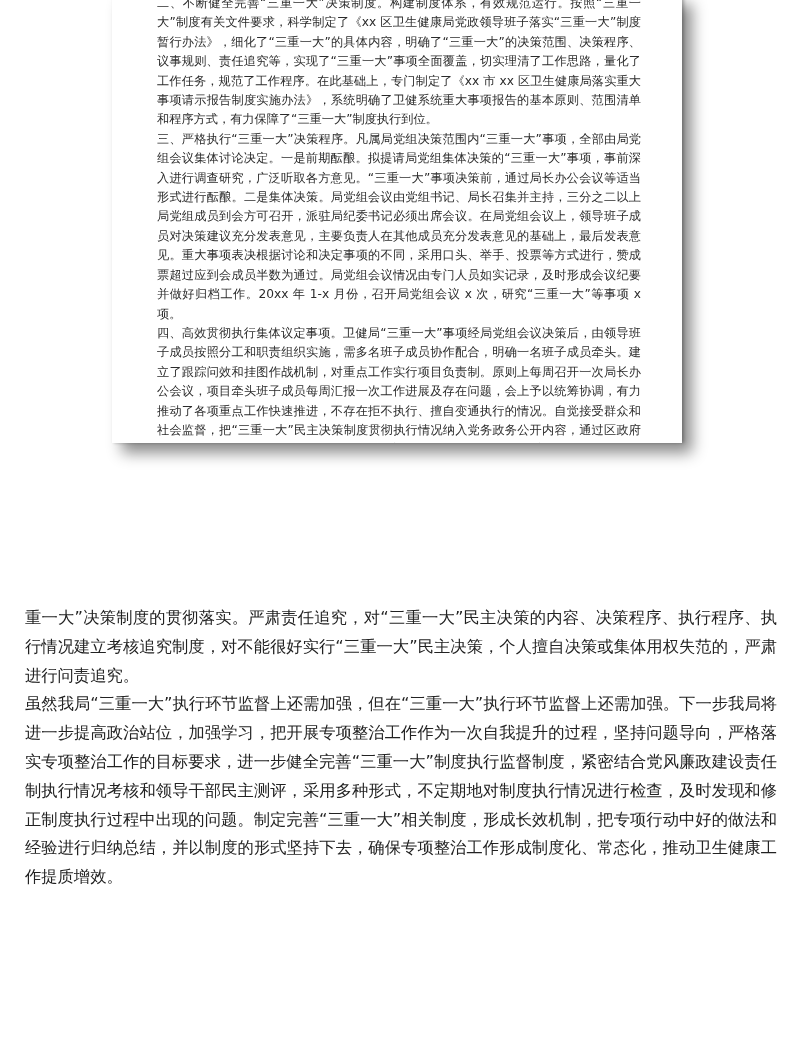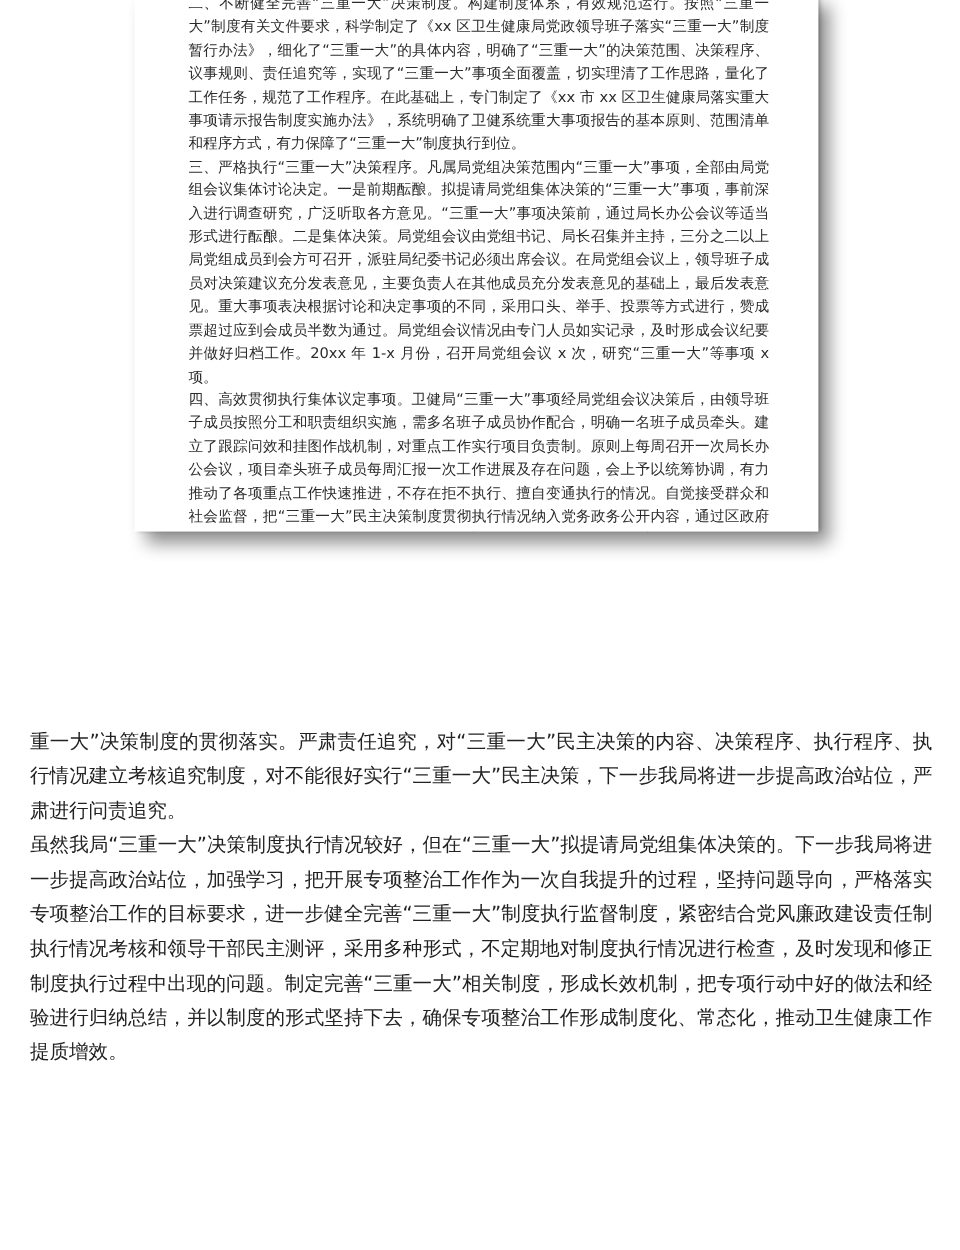--- a/index.html
+++ b/index.html
@@ -61,15 +61,15 @@
 <div class="page-card">
   <div class="page-text">
     <p>二、不断健全完善“三重一大”决策制度。构建制度体系，有效规范运行。按照“三重一大”制度有关文件要求，科学制定了《xx 区卫生健康局党政领导班子落实“三重一大”制度暂行办法》，细化了“三重一大”的具体内容，明确了“三重一大”的决策范围、决策程序、议事规则、责任追究等，实现了“三重一大”事项全面覆盖，切实理清了工作思路，量化了工作任务，规范了工作程序。在此基础上，专门制定了《xx 市 xx 区卫生健康局落实重大事项请示报告制度实施办法》，系统明确了卫健系统重大事项报告的基本原则、范围清单和程序方式，有力保障了“三重一大”制度执行到位。</p>
     <p>三、严格执行“三重一大”决策程序。凡属局党组决策范围内“三重一大”事项，全部由局党组会议集体讨论决定。一是前期酝酿。拟提请局党组集体决策的“三重一大”事项，事前深入进行调查研究，广泛听取各方意见。“三重一大”事项决策前，通过局长办公会议等适当形式进行酝酿。二是集体决策。局党组会议由党组书记、局长召集并主持，三分之二以上局党组成员到会方可召开，派驻局纪委书记必须出席会议。在局党组会议上，领导班子成员对决策建议充分发表意见，主要负责人在其他成员充分发表意见的基础上，最后发表意见。重大事项表决根据讨论和决定事项的不同，采用口头、举手、投票等方式进行，赞成票超过应到会成员半数为通过。局党组会议情况由专门人员如实记录，及时形成会议纪要并做好归档工作。20xx 年 1-x 月份，召开局党组会议 x 次，研究“三重一大”等事项 x 项。</p>
     <p>四、高效贯彻执行集体议定事项。卫健局“三重一大”事项经局党组会议决策后，由领导班子成员按照分工和职责组织实施，需多名班子成员协作配合，明确一名班子成员牵头。建立了跟踪问效和挂图作战机制，对重点工作实行项目负责制。原则上每周召开一次局长办公会议，项目牵头班子成员每周汇报一次工作进展及存在问题，会上予以统筹协调，有力推动了各项重点工作快速推进，不存在拒不执行、擅自变通执行的情况。自觉接受群众和社会监督，把“三重一大”民主决策制度贯彻执行情况纳入党务政务公开内容，通过区政府网站等多种形式及时公开，把群众的认可程度作为评价决策是否正确的主要依据。</p>
 
   </div>
 </div>
 
 <div class="lower-text">
-  <p>重一大”决策制度的贯彻落实。严肃责任追究，对“三重一大”民主决策的内容、决策程序、执行程序、执行情况建立考核追究制度，对不能很好实行“三重一大”民主决策，下一步我局将进一步提高政治站位，严肃进行问责追究。</p>
-  <p>虽然我局“三重一大”决策制度执行情况较好，但在“三重一大”拟提请局党组集体决策的。下一步我局将进一步提高政治站位，加强学习，把开展专项整治工作作为一次自我提升的过程，坚持问题导向，严格落实专项整治工作的目标要求，进一步健全完善“三重一大”制度执行监督制度，紧密结合党风廉政建设责任制执行情况考核和领导干部民主测评，采用多种形式，不定期地对制度执行情况进行检查，及时发现和修正制度执行过程中出现的问题。制定完善“三重一大”相关制度，形成长效机制，把专项行动中好的做法和经验进行归纳总结，并以制度的形式坚持下去，确保专项整治工作形成制度化、常态化，推动卫生健康工作提质增效。</p>
+  <p>重一大”决策制度的贯彻落实。严肃责任追究，对“三重一大”民主决策的内容、决策程序、执行程序、执行情况建立考核追究制度，对不能很好实行“三重一大”民主决策，个人擅自决策或集体用权失范的，严肃进行问责追究。</p>
+  <p>虽然我局“三重一大”执行环节监督上还需加强，但在“三重一大”执行环节监督上还需加强。下一步我局将进一步提高政治站位，加强学习，把开展专项整治工作作为一次自我提升的过程，坚持问题导向，严格落实专项整治工作的目标要求，进一步健全完善“三重一大”制度执行监督制度，紧密结合党风廉政建设责任制执行情况考核和领导干部民主测评，采用多种形式，不定期地对制度执行情况进行检查，及时发现和修正制度执行过程中出现的问题。制定完善“三重一大”相关制度，形成长效机制，把专项行动中好的做法和经验进行归纳总结，并以制度的形式坚持下去，确保专项整治工作形成制度化、常态化，推动卫生健康工作提质增效。</p>
 </div>
 
 </body></html>

